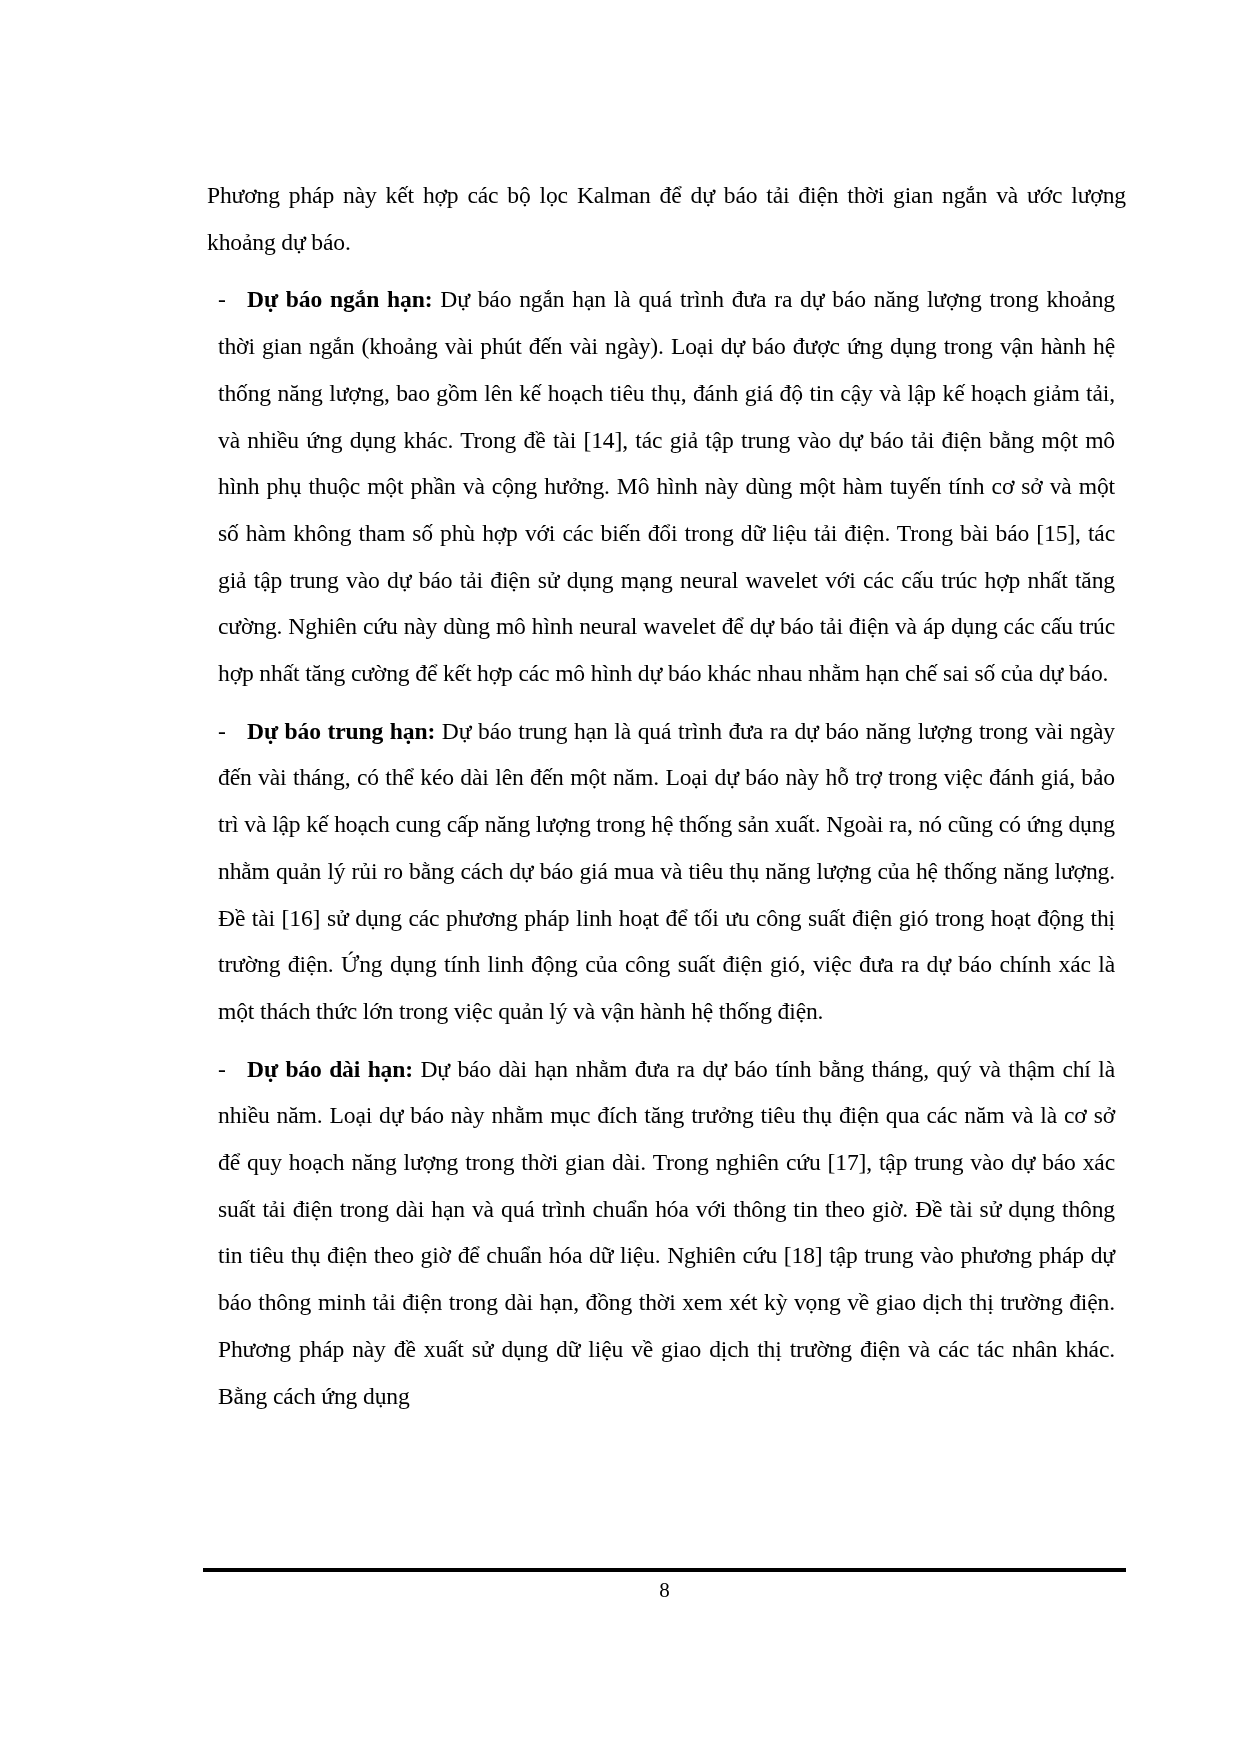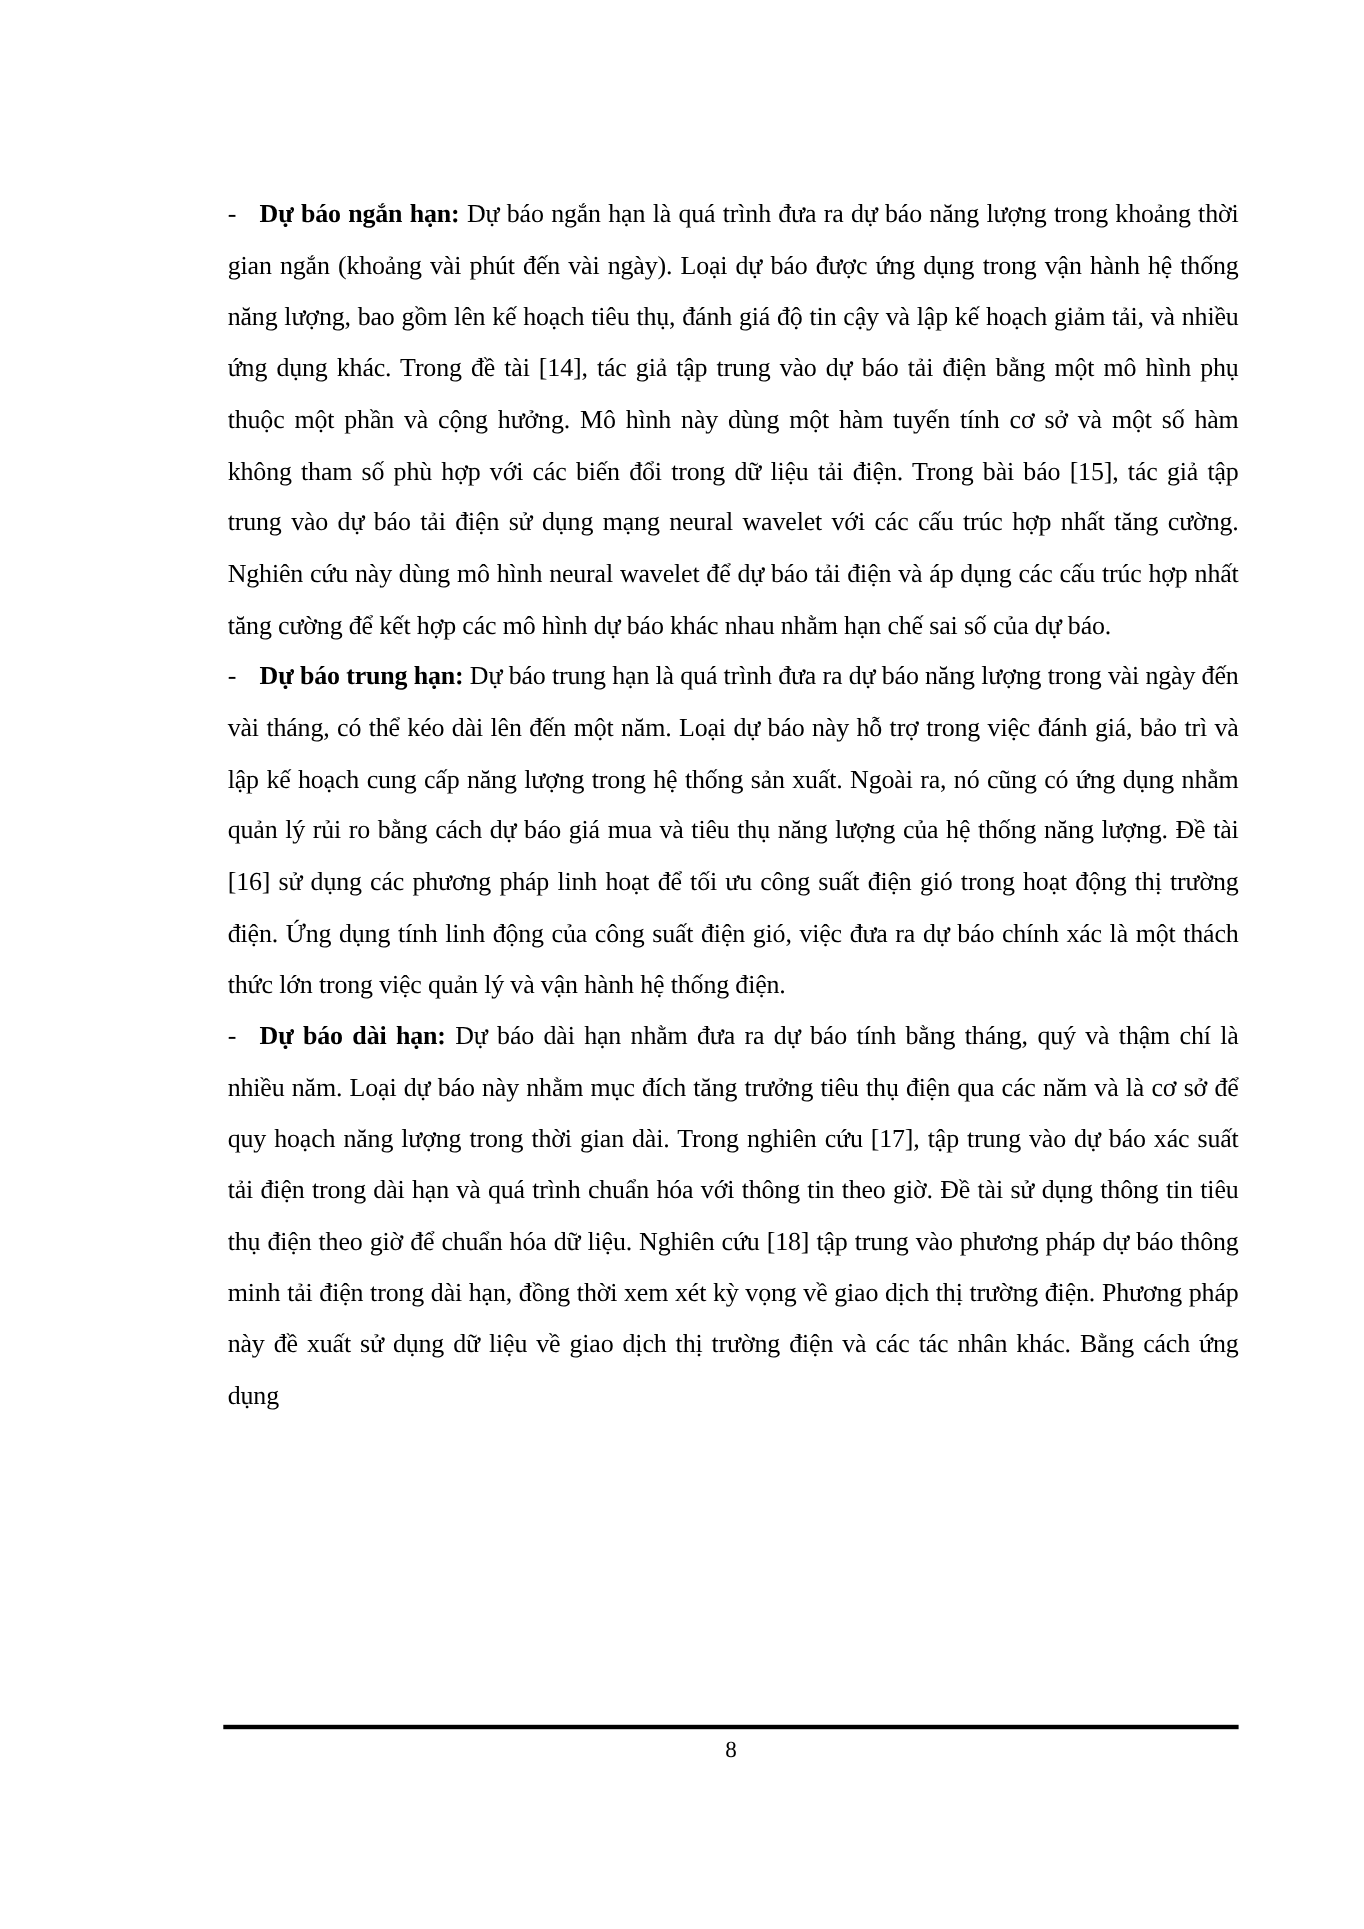--- a/index.html
+++ b/index.html
@@ -23,21 +23,21 @@
       font-size: 23.6px;
       line-height: 46.7px;
       letter-spacing: -0.15px;
     }
     .para {
       margin: 0;
       text-align: justify;
       text-align-last: left;
     }
     .bullet-para {
-      margin: 0;
+      margin: 11px;
       text-align: justify;
       text-align-last: left;
     }
     .bullet-dash {
       display: inline-block;
       width: 29px;
     }
     .bullet-head {
       font-weight: bold;
     }
@@ -56,20 +56,21 @@
       top: 1576px;
       text-align: center;
       font-size: 21px;
       line-height: 28px;
     }
   </style>
 </head>
 <body>
 
 <div class="page-body">
+  <p class="para">Phương pháp này kết hợp các bộ lọc Kalman để dự báo tải điện thời gian ngắn và ước lượng khoảng dự báo.</p>
 
   <p class="bullet-para"><span class="bullet-dash">-</span><span class="bullet-head">Dự báo ngắn hạn:</span><span> Dự báo ngắn hạn là quá trình đưa ra dự báo năng lượng trong khoảng thời gian ngắn (khoảng vài phút đến vài ngày). Loại dự báo được ứng dụng trong vận hành hệ thống năng lượng, bao gồm lên kế hoạch tiêu thụ, đánh giá độ tin cậy và lập kế hoạch giảm tải, và nhiều ứng dụng khác. Trong đề tài [14], tác giả tập trung vào dự báo tải điện bằng một mô hình phụ thuộc một phần và cộng hưởng. Mô hình này dùng một hàm tuyến tính cơ sở và một số hàm không tham số phù hợp với các biến đổi trong dữ liệu tải điện. Trong bài báo [15], tác giả tập trung vào dự báo tải điện sử dụng mạng neural wavelet với các cấu trúc hợp nhất tăng cường. Nghiên cứu này dùng mô hình neural wavelet để dự báo tải điện và áp dụng các cấu trúc hợp nhất tăng cường để kết hợp các mô hình dự báo khác nhau nhằm hạn chế sai số của dự báo.</span></p>
 
   <p class="bullet-para"><span class="bullet-dash">-</span><span class="bullet-head">Dự báo trung hạn:</span><span> Dự báo trung hạn là quá trình đưa ra dự báo năng lượng trong vài ngày đến vài tháng, có thể kéo dài lên đến một năm. Loại dự báo này hỗ trợ trong việc đánh giá, bảo trì và lập kế hoạch cung cấp năng lượng trong hệ thống sản xuất. Ngoài ra, nó cũng có ứng dụng nhằm quản lý rủi ro bằng cách dự báo giá mua và tiêu thụ năng lượng của hệ thống năng lượng. Đề tài [16] sử dụng các phương pháp linh hoạt để tối ưu công suất điện gió trong hoạt động thị trường điện. Ứng dụng tính linh động của công suất điện gió, việc đưa ra dự báo chính xác là một thách thức lớn trong việc quản lý và vận hành hệ thống điện.</span></p>
 
   <p class="bullet-para"><span class="bullet-dash">-</span><span class="bullet-head">Dự báo dài hạn:</span><span> Dự báo dài hạn nhằm đưa ra dự báo tính bằng tháng, quý và thậm chí là nhiều năm. Loại dự báo này nhằm mục đích tăng trưởng tiêu thụ điện qua các năm và là cơ sở để quy hoạch năng lượng trong thời gian dài. Trong nghiên cứu [17], tập trung vào dự báo xác suất tải điện trong dài hạn và quá trình chuẩn hóa với thông tin theo giờ. Đề tài sử dụng thông tin tiêu thụ điện theo giờ để chuẩn hóa dữ liệu. Nghiên cứu [18] tập trung vào phương pháp dự báo thông minh tải điện trong dài hạn, đồng thời xem xét kỳ vọng về giao dịch thị trường điện. Phương pháp này đề xuất sử dụng dữ liệu về giao dịch thị trường điện và các tác nhân khác. Bằng cách ứng dụng</span></p>
 </div>
 
 <div class="footer-rule"></div>
 <div class="page-number">8</div>

